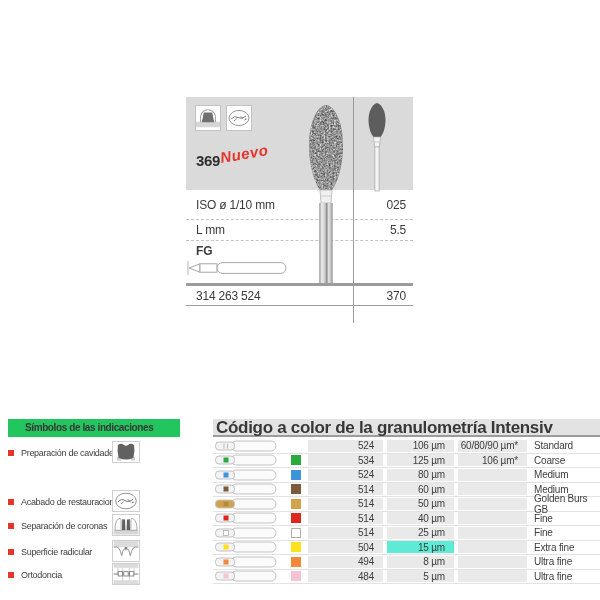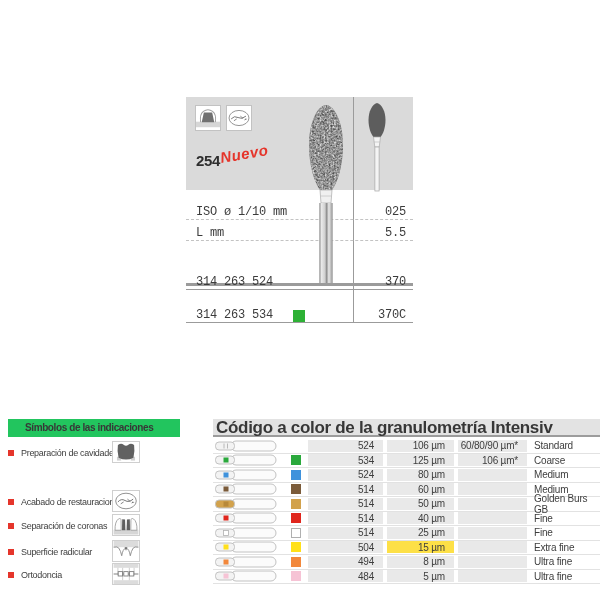--- a/index.html
+++ b/index.html
@@ -10,30 +10,30 @@
   .card{position:absolute;left:186px;top:97px;width:227px;height:226px;font-size:12px;}
   .card-header{position:absolute;left:0;top:0;width:227px;height:93px;background:#dadada;}
   .cicon{position:absolute;width:26px;height:26px;background:#fff;border:1px solid #c2c2c2;box-sizing:border-box;}
   .cicon svg{width:100%;height:100%;display:block;}
   .cicon.c1{left:9px;top:8px;}
   .cicon.c2{left:40px;top:8px;}
   .model{position:absolute;left:10px;top:55px;font-weight:bold;font-size:15px;color:#2e2e2e;letter-spacing:-0.3px;}
   .nuevo{position:absolute;left:34px;top:48px;color:#e5352b;font-weight:bold;font-style:italic;
          font-size:15px;transform:rotate(-10deg);letter-spacing:0.5px;}
   .vdiv{position:absolute;left:167px;top:0;width:1px;height:226px;background:#9b9b9b;}
-  .trow{position:absolute;left:0;width:227px;display:flex;align-items:flex-end;box-sizing:border-box;font-family:Liberation Mono, monospace;}
+  .trow{position:absolute;left:0;width:227px;display:flex;align-items:center;box-sizing:border-box;}
   .tl{padding-left:10px;letter-spacing:-0.2px;}
   .tv{margin-left:auto;padding-right:7px;letter-spacing:-0.2px;}
   .r-iso{top:93px;height:30px;border-bottom:1px dashed #c3c3c3;}
   .r-l{top:123px;height:21px;border-bottom:1px dashed #c3c3c3;}
   .r-fg{top:144px;height:42px;display:block;}
   .fg-label{position:absolute;left:10px;top:3px;font-weight:bold;}
   .fgprofile{position:absolute;left:1px;top:19px;width:102px;height:16px;}
   .thick{position:absolute;top:186px;left:0;width:227px;height:3px;background:#9b9b9b;}
-  .r-o1{top:174px;height:19px;border-bottom:1px solid #9b9b9b;}
+  .r-o1{top:190px;height:19px;border-bottom:1px solid #9b9b9b;}
   .r-o2{top:208px;height:18px;border-bottom:1px solid #9b9b9b;}
   .gsq{width:12px;height:12px;margin-left:20px;display:inline-block;}
   .bigbur{position:absolute;left:105px;top:3px;width:70px;height:185px;}
   .smallbur{position:absolute;left:178px;top:3px;width:26px;height:92px;}
 
   
   .sym-head{position:absolute;left:8px;top:419px;width:172px;height:18px;background:#22c55e;
             font-weight:bold;font-size:10px;letter-spacing:-0.4px;line-height:18px;padding-left:17px;
             box-sizing:border-box;color:#373737;white-space:nowrap;}
   .gran-head{position:absolute;left:213px;top:419px;width:387px;height:18px;background:#e3e3e3;
@@ -77,43 +77,47 @@
         </svg>
       </span>
     <span class="cicon c2">
         <svg viewBox="0 0 26 21">
           <ellipse cx="13" cy="10.5" rx="10.8" ry="8.2" fill="#fff" stroke="#8d8d8d" stroke-width="1"></ellipse>
           <path d="M4.5 11.5 Q8 7.5 12 10 Q16 12.5 20.5 8.5" fill="none" stroke="#6f6f6f" stroke-width="1"></path>
           <path d="M7.5 13.5 L10.5 11.5 M14.5 8.5 L17.5 11" stroke="#6f6f6f" stroke-width="0.9"></path>
           <path d="M18.5 13.2 l3.4 -1.5 l-2 -0.7 Z" fill="#6f6f6f"></path>
         </svg>
       </span>
-    <div class="model">254</div>
+    <div class="model">369</div>
     <div class="nuevo">Nuevo</div>
   </div>
 
   <div class="vdiv"></div>
 
   <div class="trow r-iso">
     <span class="tl">ISO ø 1/10 mm</span>
     <span class="tv">025</span>
   </div>
   <div class="trow r-l">
     <span class="tl">L mm</span>
     <span class="tv">5.5</span>
+  </div>
+  <div class="trow r-fg">
+    <span class="fg-label">FG</span>
+    <svg class="fgprofile" viewBox="0 0 102 16">
+      <line x1="1" y1="1" x2="1" y2="15" stroke="#b3b3b3" stroke-width="1"></line>
+      <path d="M2 8 L13 3.8 L13 12.2 Z" fill="#fff" stroke="#9d9d9d" stroke-width="0.9"></path>
+      <rect x="13" y="3.8" width="17" height="8.4" fill="#fff" stroke="#9d9d9d" stroke-width="0.9"></rect>
+      <rect x="30" y="2.6" width="69" height="10.8" rx="5.4" fill="#fff" stroke="#9d9d9d" stroke-width="0.9"></rect>
+    </svg>
   </div>
   <div class="thick"></div>
   <div class="trow r-o1">
     <span class="tl">314 263 524</span>
     <span class="tv">370</span>
-  </div>
-  <div class="trow r-o2">
-    <span class="tl">314 263 534</span>
-    <span class="gsq" style="background: rgb(45, 177, 53);"></span>
-    <span class="tv">370C</span>
   </div>
 
   <svg class="bigbur" viewBox="0 0 70 185">
     <defs>
       <linearGradient id="cyl" x1="0" y1="0" x2="1" y2="0">
         <stop offset="0" stop-color="#9a9a9a"></stop>
           <stop offset="0.15" stop-color="#e9e9e9"></stop>
         <stop offset="0.42" stop-color="#cfcfcf"></stop>
           <stop offset="0.55" stop-color="#8d8d8d"></stop>
         <stop offset="0.72" stop-color="#e9e9e9"></stop>
@@ -377,21 +381,21 @@
             <rect x="0.5" y="2" width="19" height="8" rx="3.5" fill="#f3f3f3" stroke="#c2c2c2"></rect>
             <rect x="8.5" y="3.5" width="5" height="5" fill="#ffe01a"></rect>
           </svg>
         </span>
       </span>
     <span class="gc g-sq">
         <span class="sqr" style="background: rgb(255, 224, 26);"></span>
       </span>
     <span class="gc g-code gray" style="background: rgb(233, 233, 233);">504</span>
     <span class="gsp"></span>
-    <span class="gc g-grain gray" style="background: #fde047;">15 µm</span>
+    <span class="gc g-grain gray" style="background: #5eead4;">15 µm</span>
     <span class="gsp"></span>
     <span class="gc g-extra gray" style="background: rgb(233, 233, 233);"></span>
     <span class="gsp s"></span>
     <span class="gc g-name">Extra fine</span>
   </div>
 
   <div class="gran-row">
     <span class="gc g-icon">
         <span class="burwrap">
           <svg width="62" height="12" viewBox="0 0 62 12">

